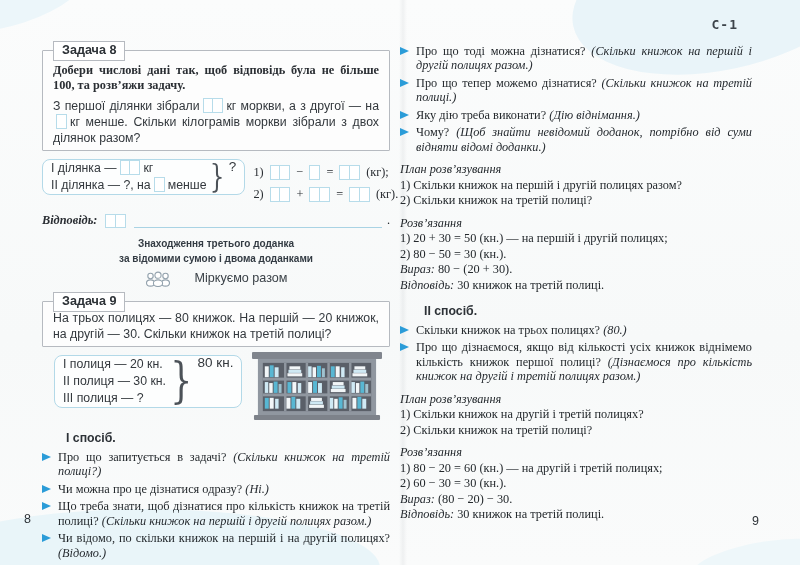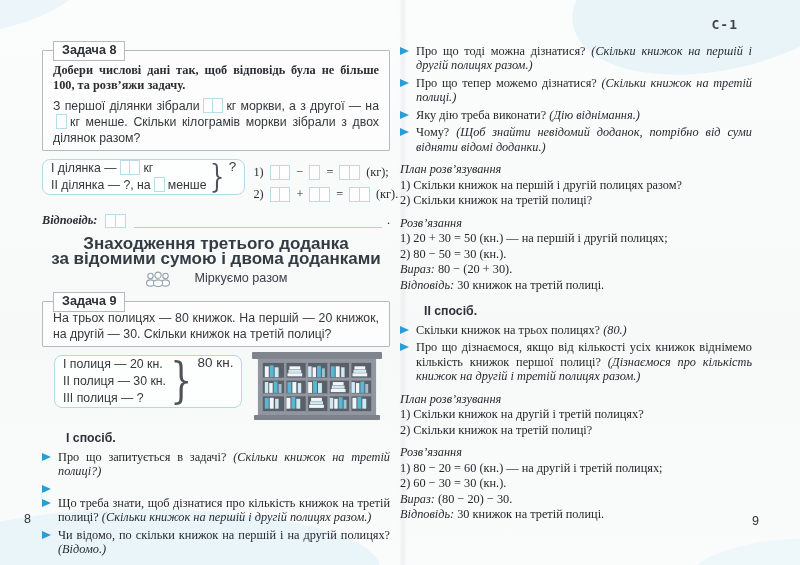--- a/index.html
+++ b/index.html
@@ -46,21 +46,21 @@
   .qmark { font-size:13.5px; color:#33383d; margin-left:2px; }
 
   .eqcol { margin-left:8px; padding-top:2px; }
   .eqrow { display:flex; align-items:center; gap:3px; white-space:nowrap; line-height:22px; color:#2a2e33; }
 
   .ansline { display:flex; align-items:flex-end; gap:5px; margin-top:8px; }
   .anslabel { font-style:italic; font-weight:bold; color:#2a2e33; }
   .ansrule { flex:1; border-bottom:1.4px solid #a9d3e4; height:13px; }
 
   .secheading { text-align:center; font-family:"Liberation Sans", sans-serif; font-weight:bold;
-                color:#333b43; font-size:17px; line-height:15.5px; margin-top:8px; }
+                color:#333b43; font-size:10px; line-height:15.5px; margin-top:8px; }
   .thinkrow { display:flex; justify-content:center; align-items:center; gap:24px; margin-top:4px;
               font-family:"Liberation Sans", sans-serif; color:#3a4147; font-size:12.6px; }
 
   .shelfwrap { margin-left:10px; margin-top:-3px; }
 
   .method { font-family:"Liberation Sans", sans-serif; font-weight:bold; color:#2d3237; margin-top:7px;padding-left:24px; }
 
   .bullets { margin-top:4px; }
   .bullet { display:flex; gap:7px; margin-top:3px; }
   .tri { flex:0 0 auto; width:0; height:0; border-left:9px solid #2b9cd8;
@@ -258,20 +258,21 @@
 
     <div class="method">І спосіб.</div>
 
     <div class="bullets">
       <div class="bullet">
         <span class="tri"></span>
         <div class="btext"><span class="q">Про що запитується в задачі?</span> <span class="a">(Скільки книжок на третій полиці?)</span></div>
       </div>
       <div class="bullet">
         <span class="tri"></span>
+        <div class="btext"><span class="q">Чи можна про це дізнатися одразу?</span> <span class="a">(Ні.)</span></div>
       </div>
       <div class="bullet">
         <span class="tri"></span>
         <div class="btext"><span class="q">Що треба знати, щоб дізнатися про кількість книжок на третій полиці?</span> <span class="a">(Скільки книжок на першій і другій полицях разом.)</span></div>
       </div>
       <div class="bullet">
         <span class="tri"></span>
         <div class="btext"><span class="q">Чи відомо, по скільки книжок на першій і на другій полицях?</span> <span class="a">(Відомо.)</span></div>
       </div>
     </div>

